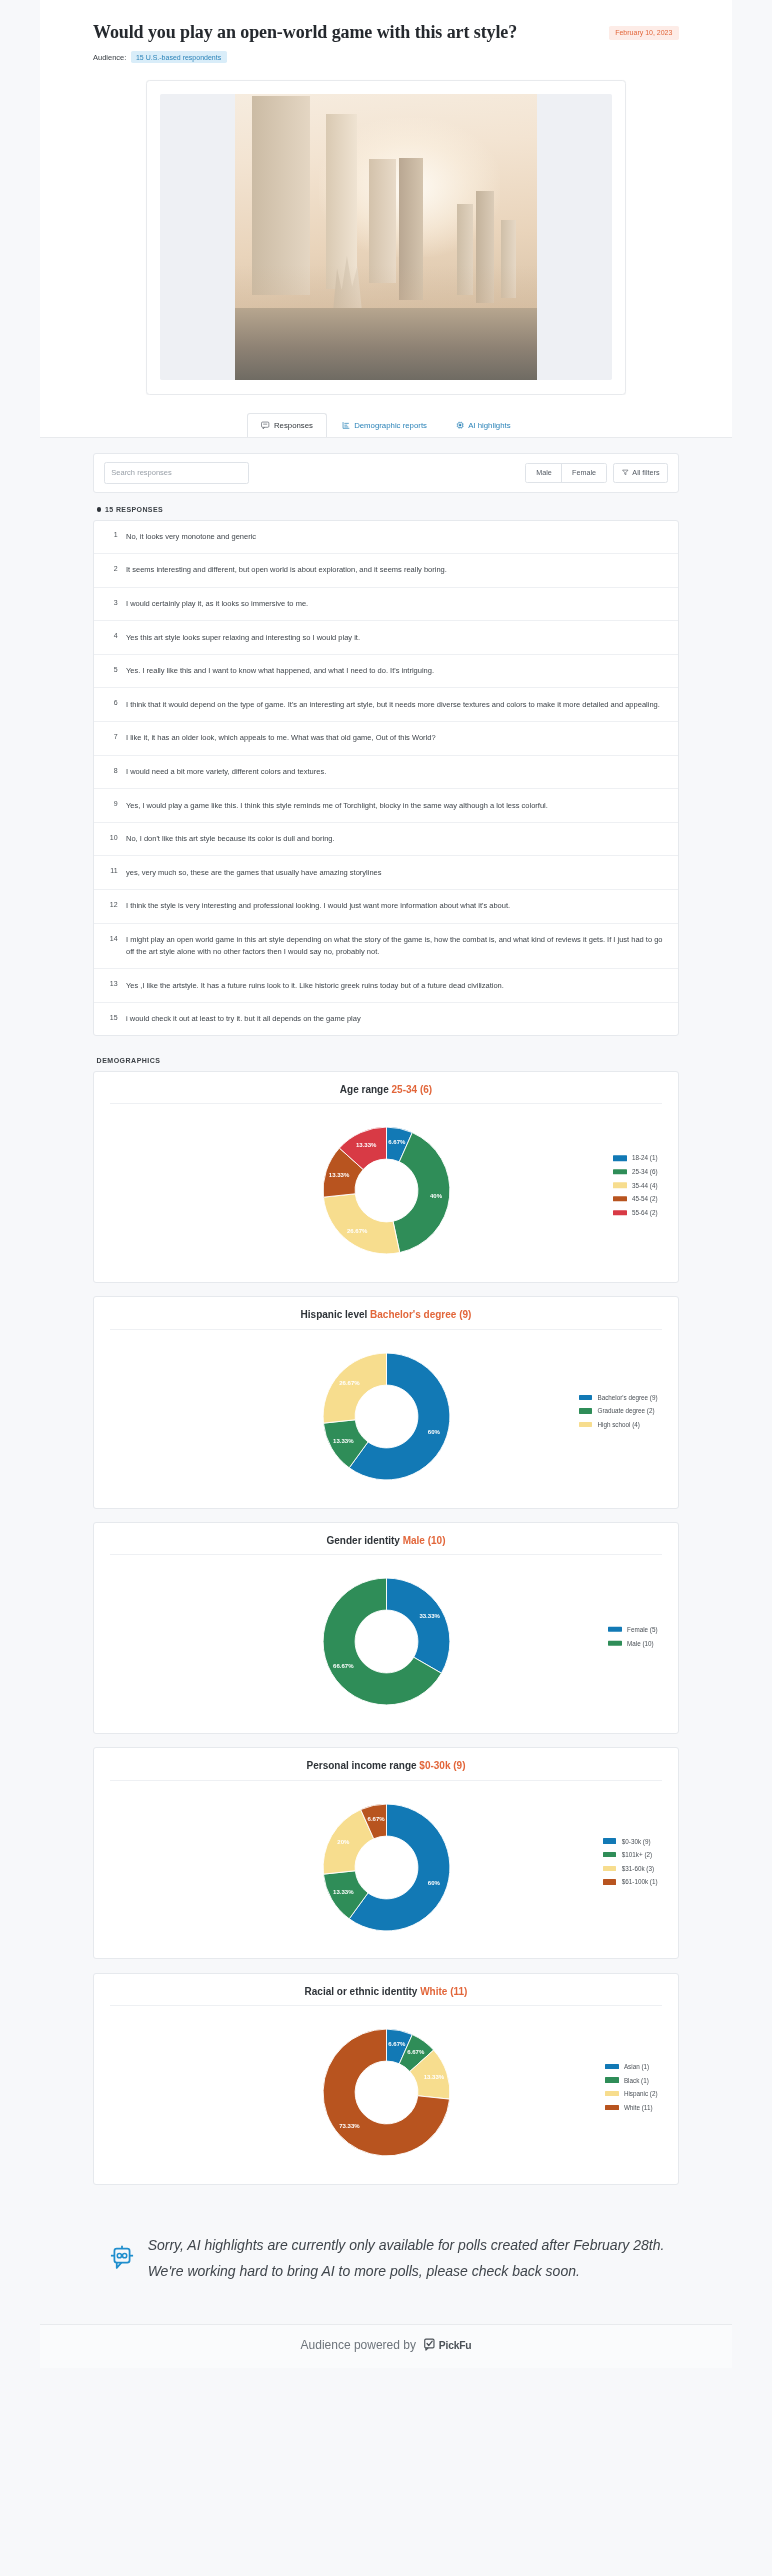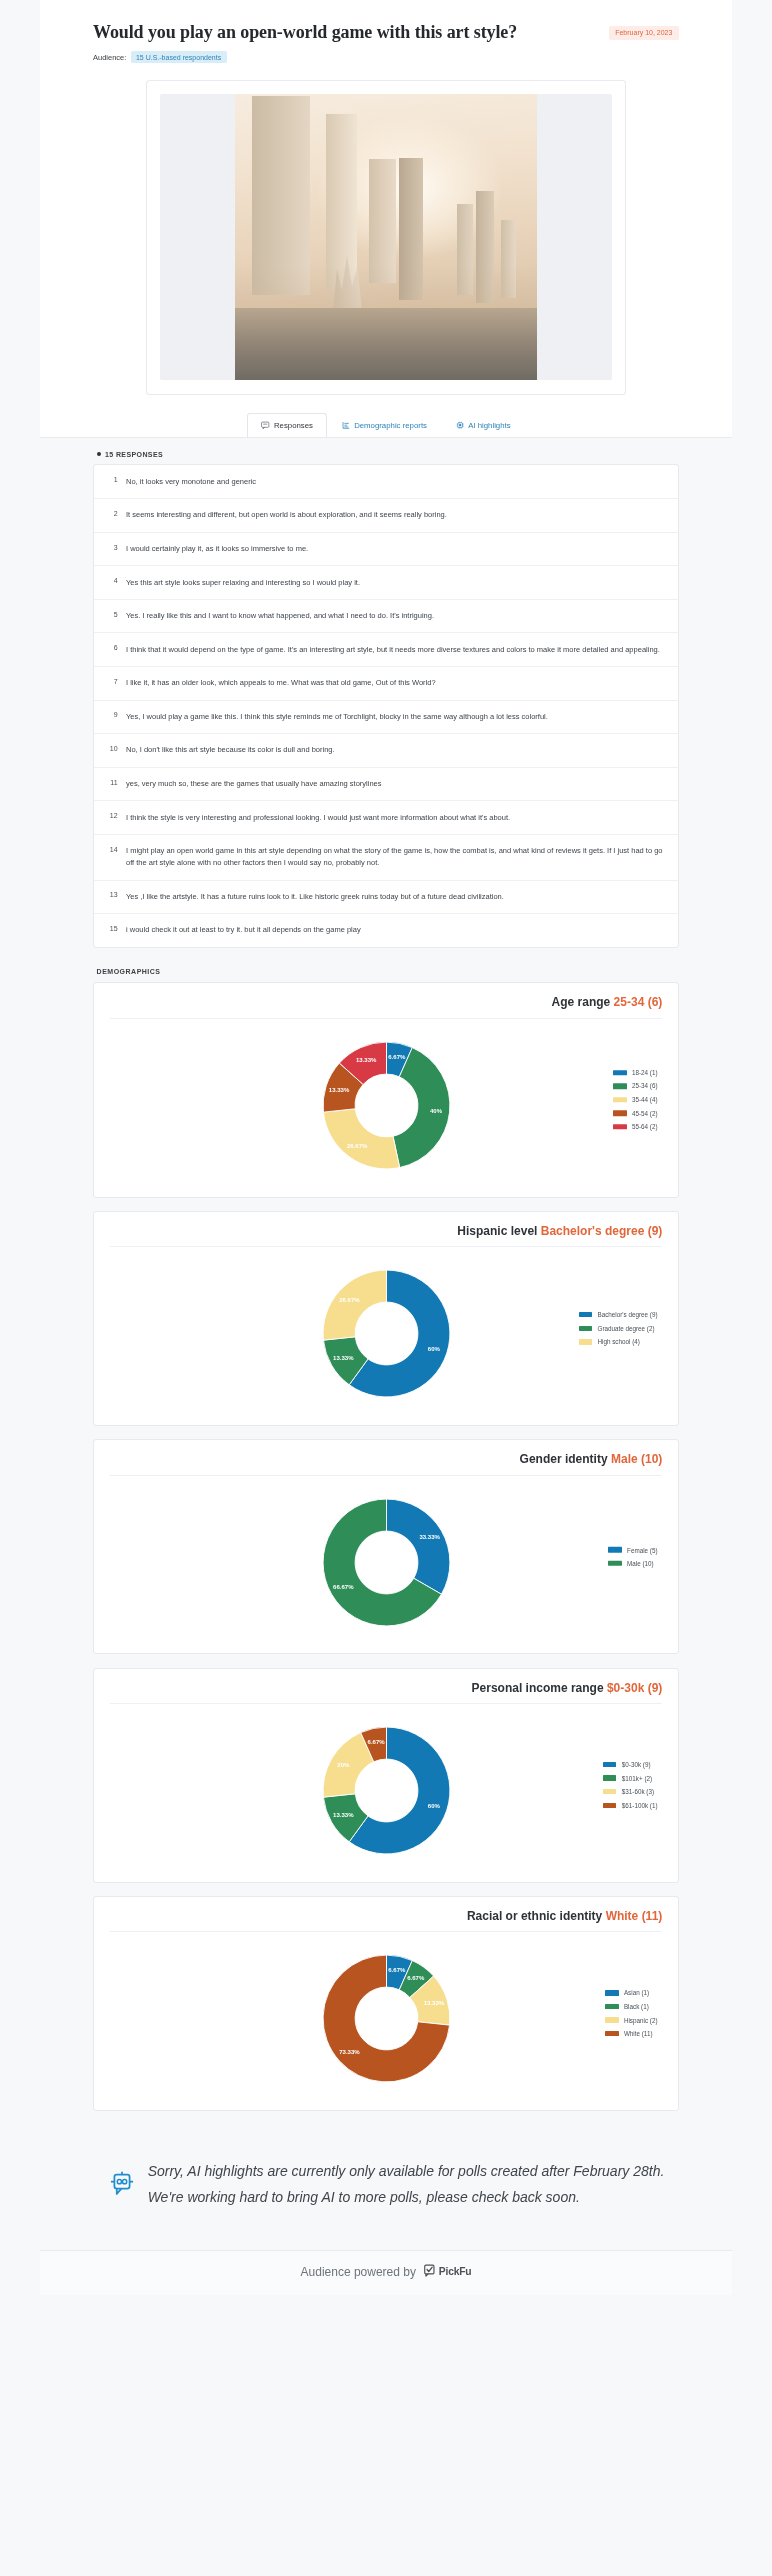--- a/index.html
+++ b/index.html
@@ -86,21 +86,21 @@
 
   .resp-card { background: #fff; border: 0.6px solid #e6e9ed; border-radius: 3px; overflow: hidden; }
   .resp-row { display: flex; gap: 8.4px; padding: 10.3px 13.3px; border-bottom: 0.6px solid #eef0f3; align-items: flex-start; }
   .resp-row:last-child { border-bottom: none; }
   .resp-num { font-size: 7px; color: #4a5056; min-width: 10.3px; text-align: right; padding-top: 0.6px; }
   .resp-text { font-size: 7.5px; color: #3f454b; line-height: 1.6; }
 
   
   .demo-title { margin: 20.5px 0 7.2px 3.6px; font-size: 7px; font-weight: 700; letter-spacing: 0.5px; color: #3c4146; }
   .chart-card { background: #fff; border: 0.6px solid #e6e9ed; border-radius: 3px; margin-bottom: 13.3px; padding: 12px 15.7px 15.7px 15.7px; }
-  .chart-head { text-align: right; font-size: 12px; font-weight: 700; color: #2e3338; padding-bottom: 8.4px; border-bottom: 0.6px solid #eef0f3; }
+  .chart-head { text-align: center; font-size: 10px; font-weight: 700; color: #2e3338; padding-bottom: 8.4px; border-bottom: 0.6px solid #eef0f3; }
   .chart-head .hl { color: #e2663a; }
   .chart-body { display: flex; align-items: center; justify-content: center; padding-top: 11px; position: relative; }
   .donut-wrap { position: relative; width: 151px; height: 151px; }
   .donut-wrap svg { display: block; }
   .slice-lbl { font-size: 10px; font-weight: 700; fill: #fff; }
   .legend { position: absolute; right: 4.8px; top: 50%; transform: translateY(-50%); display: flex; flex-direction: column; gap: 6.6px; }
   .legend-item { display: flex; align-items: center; gap: 5.4px; font-size: 6.3px; color: #4a5056; white-space: nowrap; }
   .swatch { width: 13.3px; height: 5.4px; border-radius: 0.6px; flex: none; }
 
   
@@ -188,20 +188,37 @@
               </svg>
           </span>
           <span>AI highlights</span>
         </div>
       </div>
     </div>
   </div>
 
   <div class="body-zone">
 
+    <div class="filter-card">
+      <input class="search-input" type="text" placeholder="Search responses" style="">
+      <div class="filter-right">
+        <div class="seg">
+          <div class="seg-btn">Male</div>
+          <div class="seg-btn">Female</div>
+        </div>
+        <div class="allfilters">
+          <span>
+            <svg width="6.6" height="6.6" viewBox="0 0 12 12">
+                <path d="M1 2 L11 2 L7 6.4 L7 10.6 L5 9.4 L5 6.4 Z" fill="none" stroke="#515861" stroke-width="1.1" stroke-linejoin="round"></path>
+              </svg>
+          </span>
+          <span>All filters</span>
+        </div>
+      </div>
+    </div>
 
     <div class="resp-count">
       <span class="dot"></span>
       <span>15 RESPONSES</span>
     </div>
 
     <div class="resp-card" id="responses-list">
         <div class="resp-row">
           <div class="resp-num">1</div>
           <div class="resp-text">No, it looks very monotone and generic</div>
@@ -222,20 +239,24 @@
           <div class="resp-num">5</div>
           <div class="resp-text">Yes. I really like this and I want to know what happened, and what I need to do. It's intriguing.</div>
         </div>
         <div class="resp-row">
           <div class="resp-num">6</div>
           <div class="resp-text">I think that it would depend on the type of game. It's an interesting art style, but it needs more diverse textures and colors to make it more detailed and appealing.</div>
         </div>
         <div class="resp-row">
           <div class="resp-num">7</div>
           <div class="resp-text">I like it, it has an older look, which appeals to me. What was that old game, Out of this World?</div>
+        </div>
+        <div class="resp-row">
+          <div class="resp-num">8</div>
+          <div class="resp-text">I would need a bit more variety, different colors and textures.</div>
         </div>
         <div class="resp-row">
           <div class="resp-num">9</div>
           <div class="resp-text">Yes, I would play a game like this. I think this style reminds me of Torchlight, blocky in the same way although a lot less colorful.</div>
         </div>
         <div class="resp-row">
           <div class="resp-num">10</div>
           <div class="resp-text">No, I don't like this art style because its color is dull and boring.</div>
         </div>
         <div class="resp-row">

